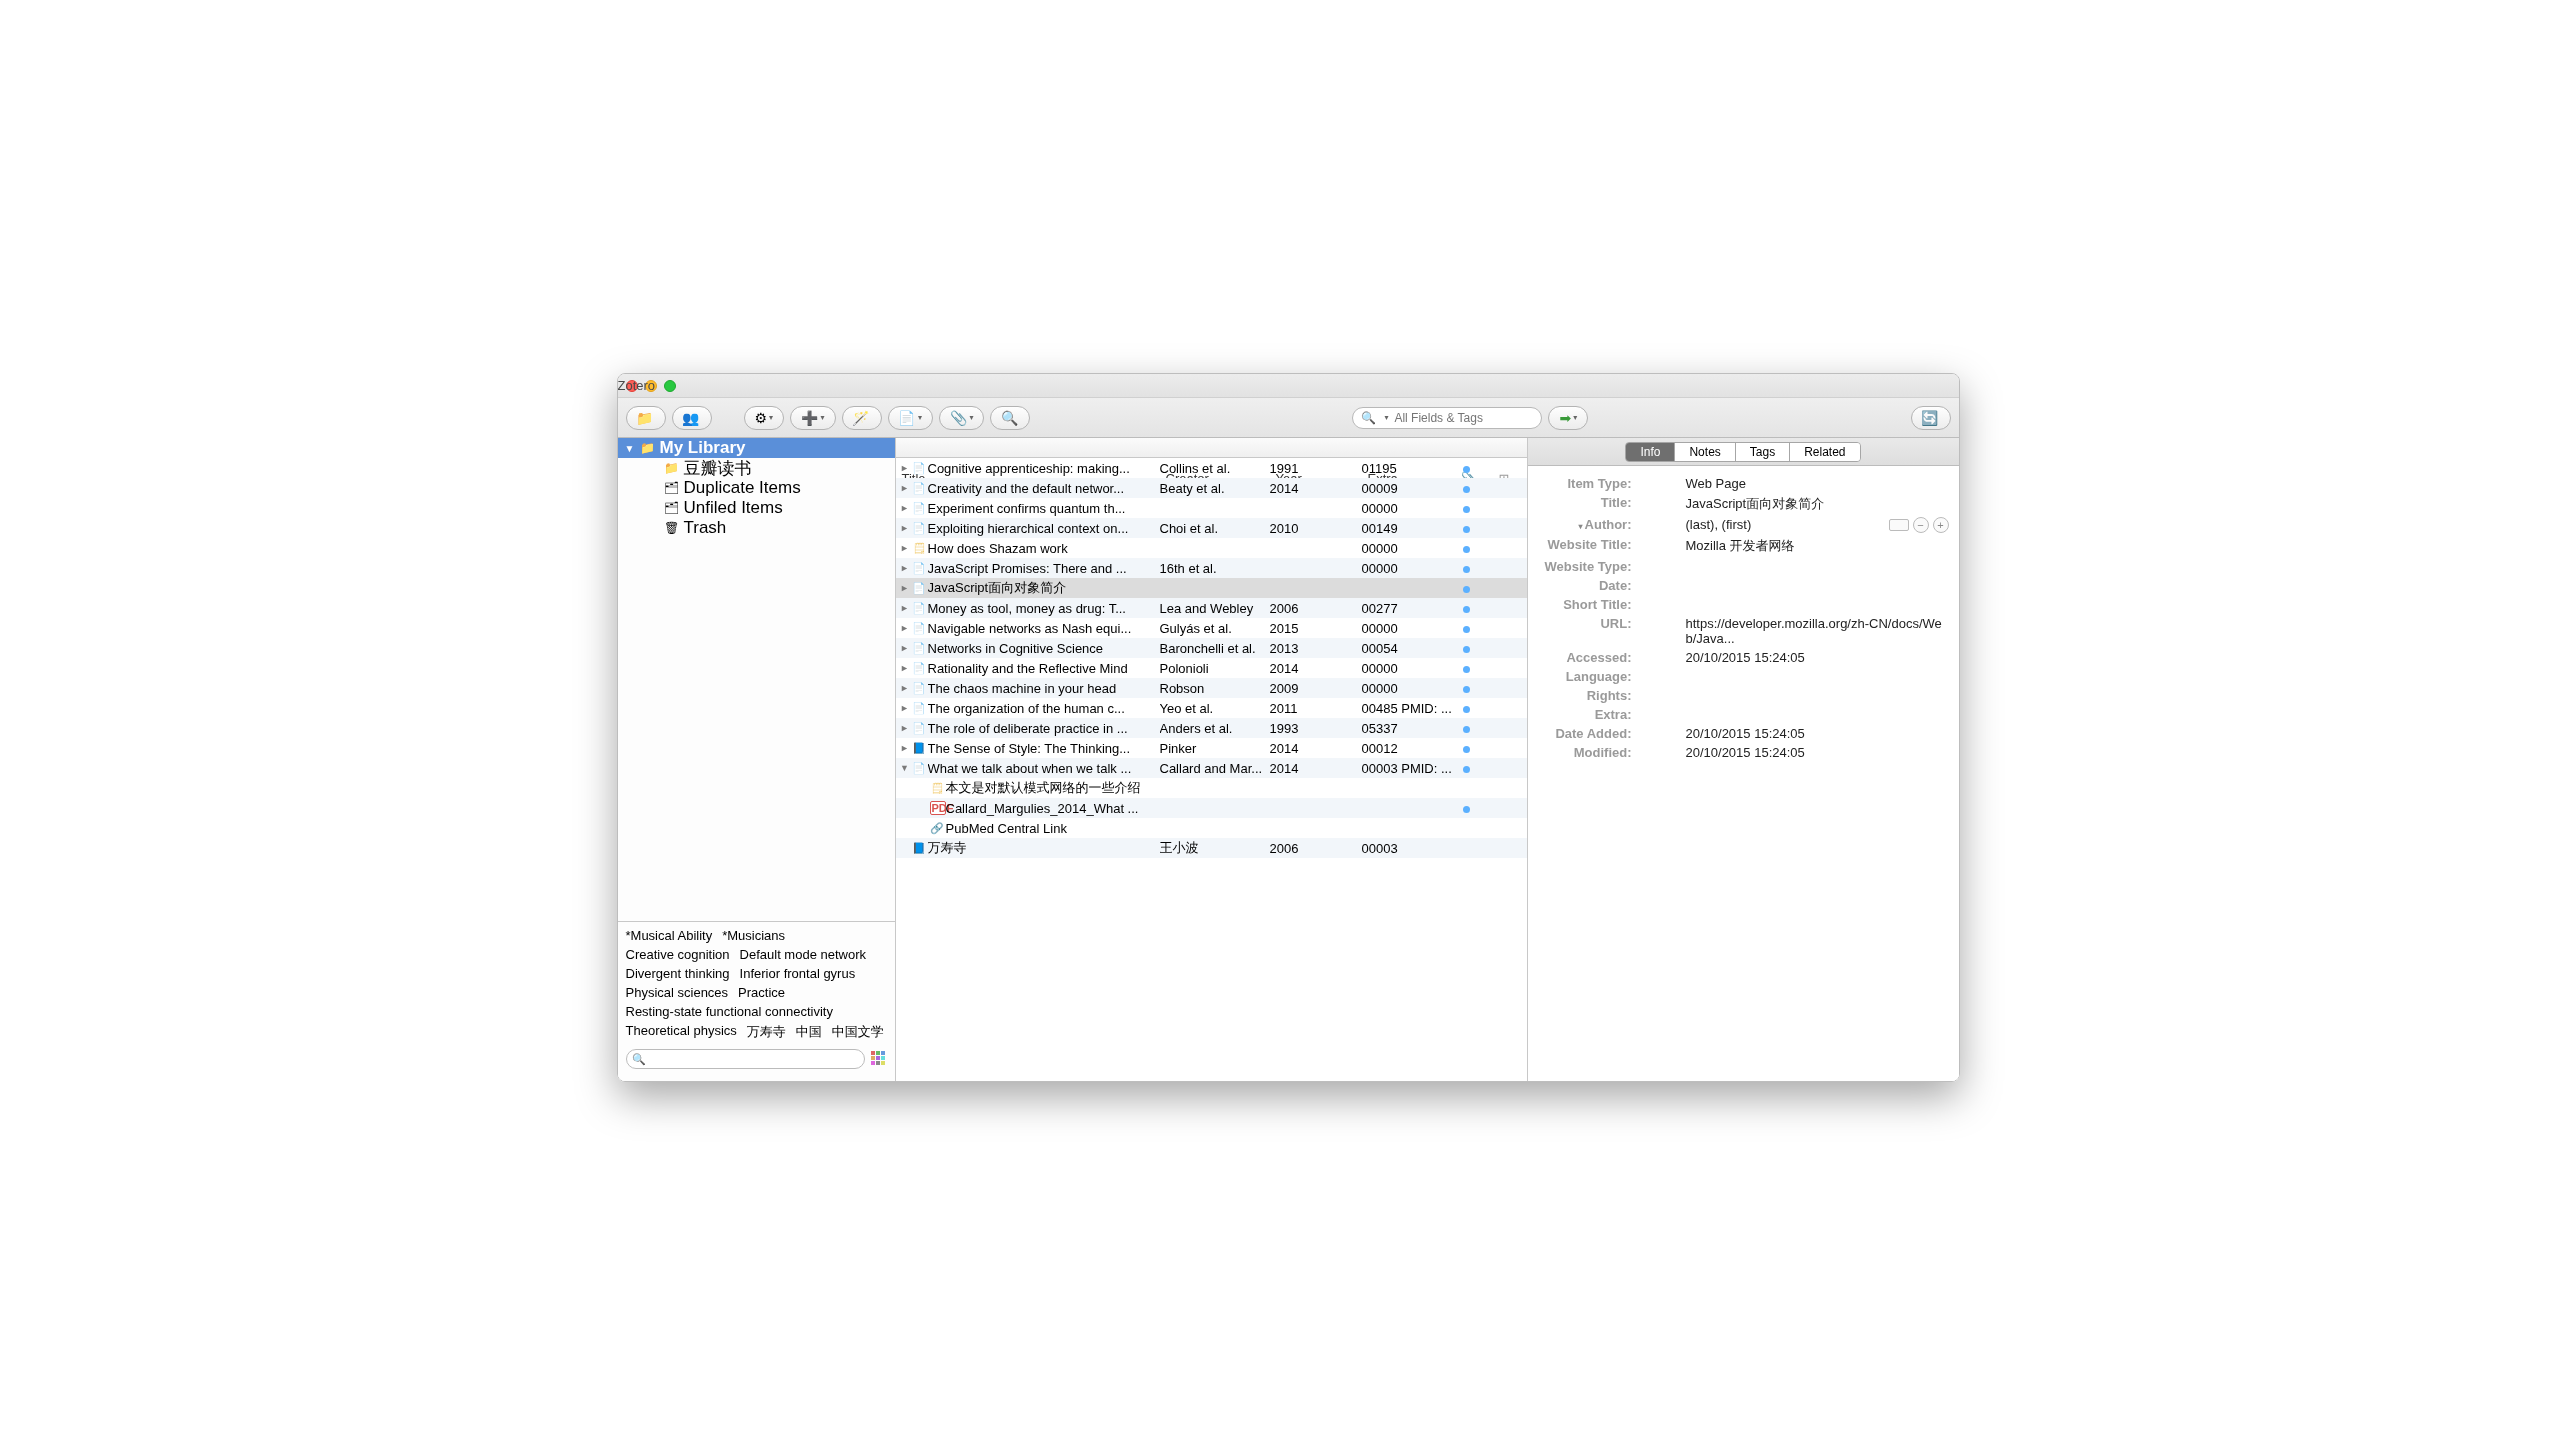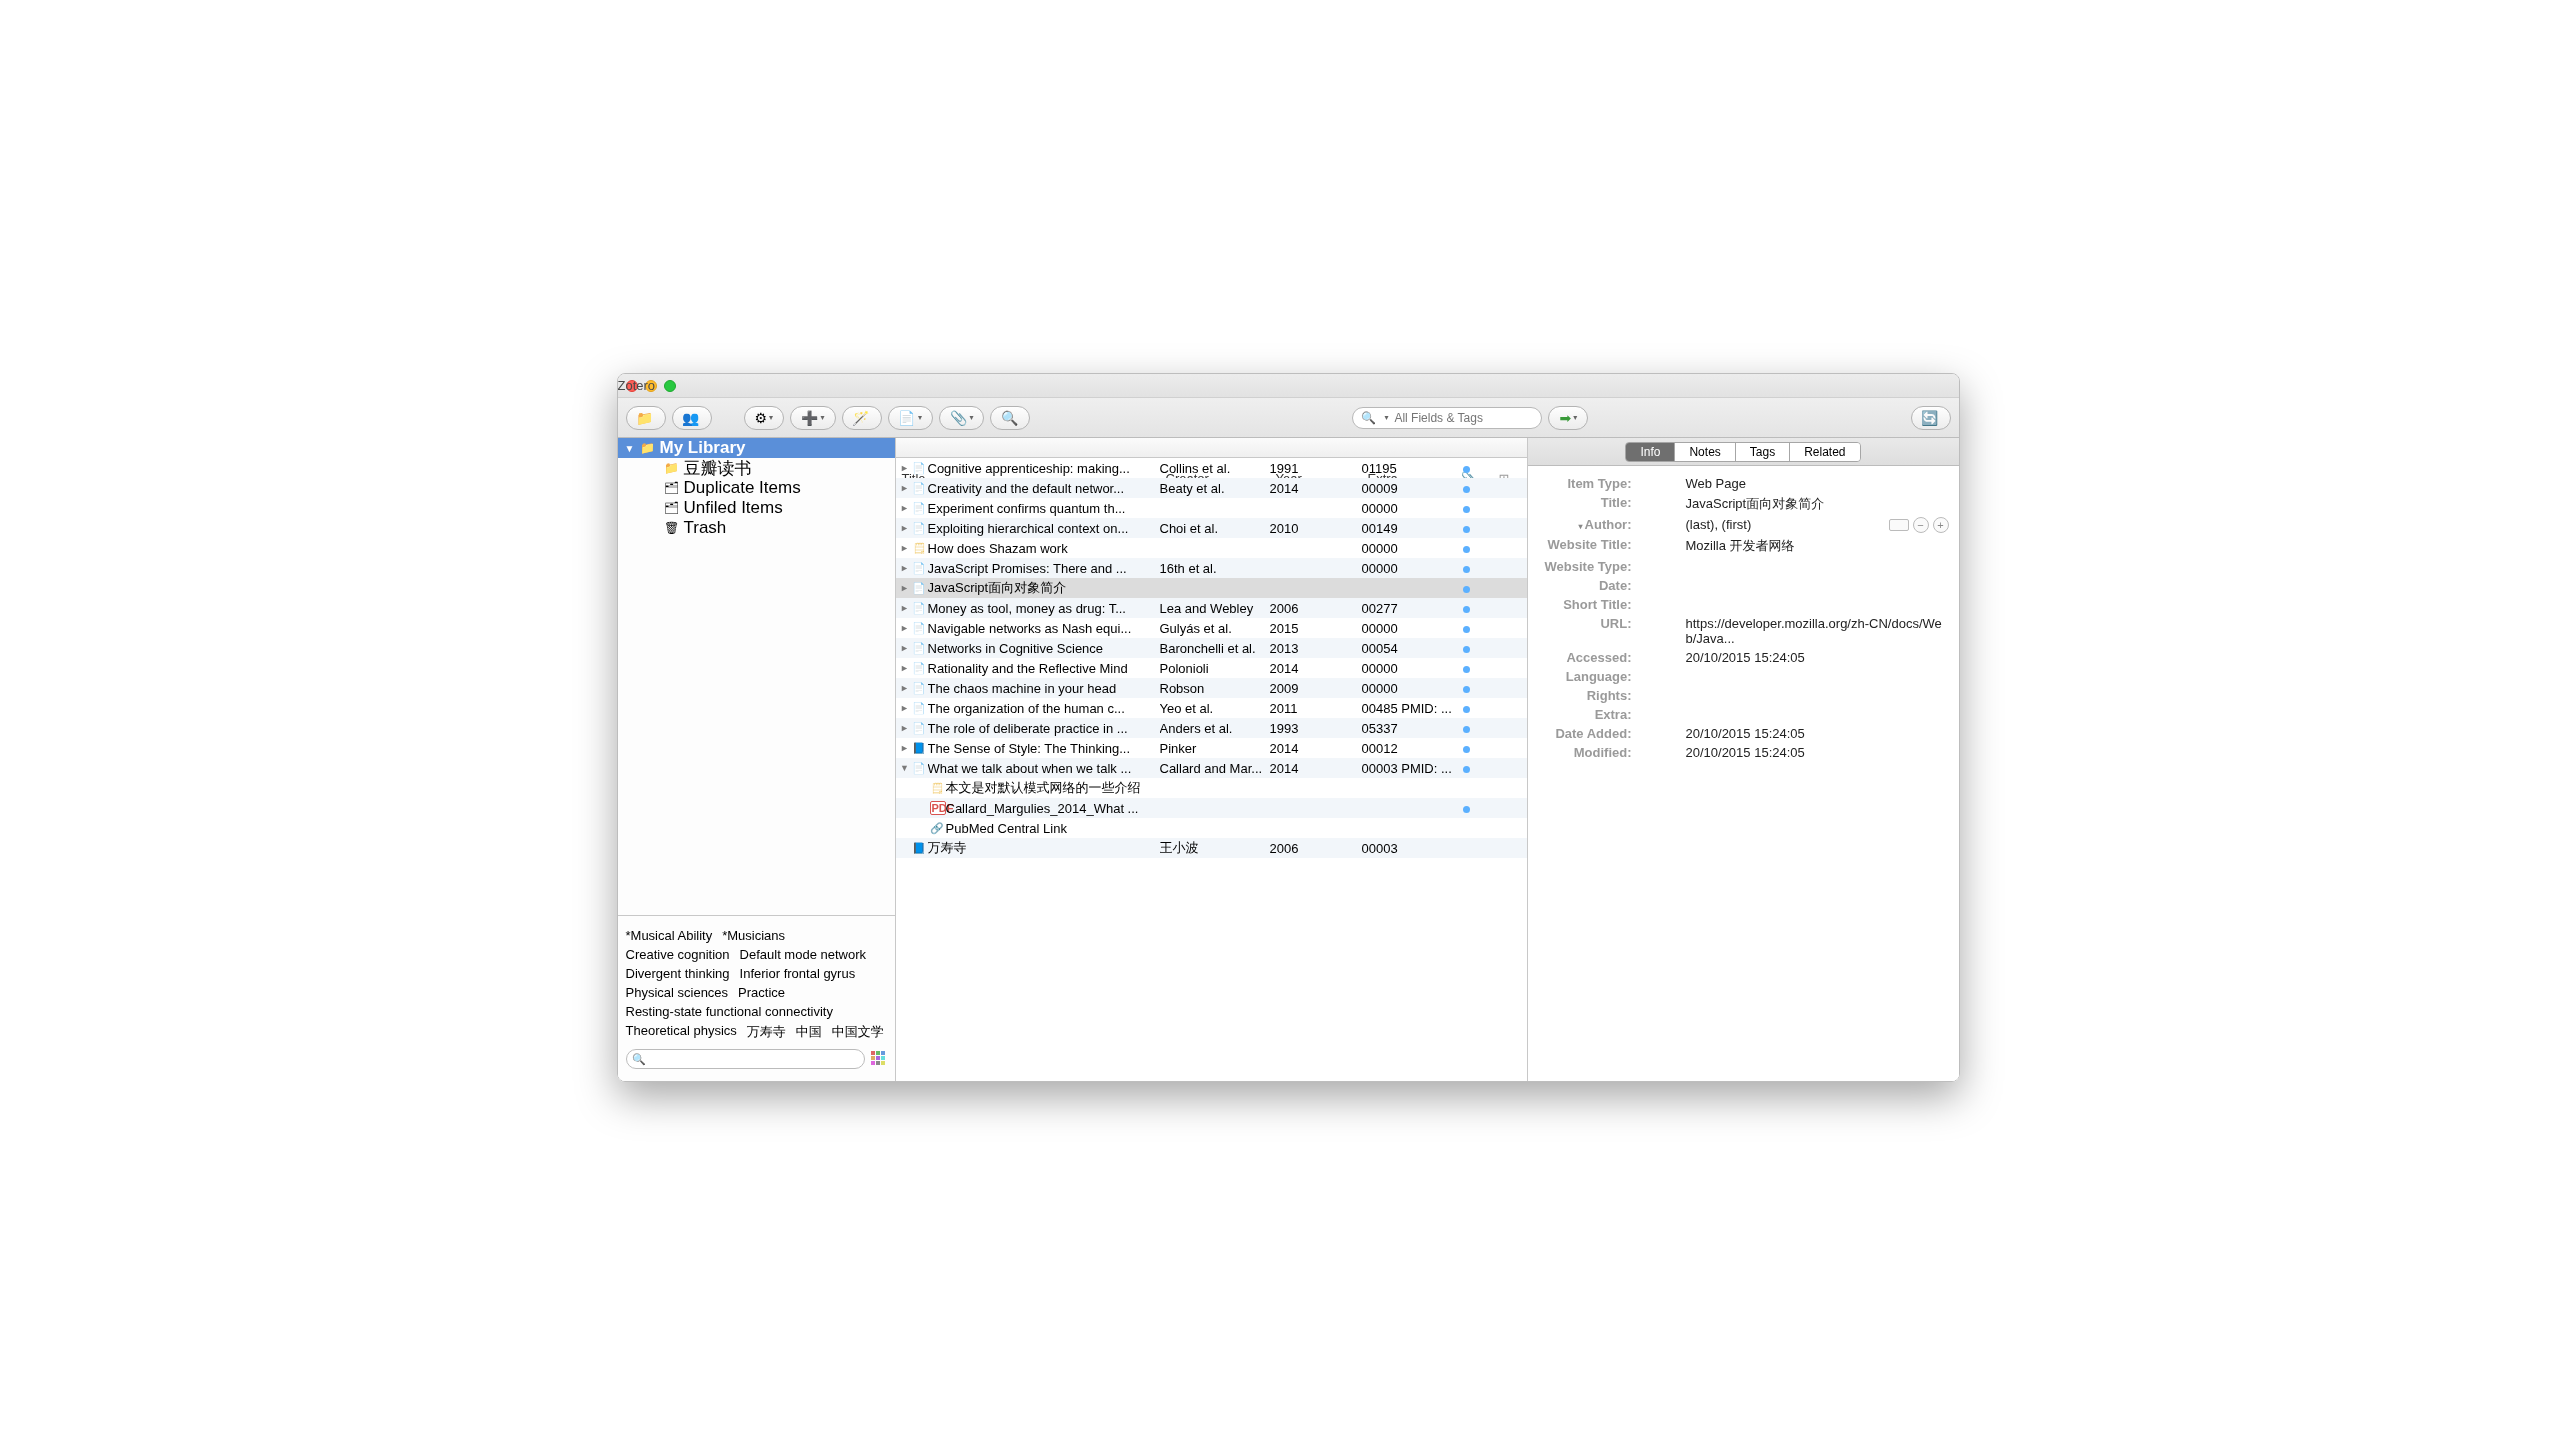--- a/index.html
+++ b/index.html
@@ -29,21 +29,21 @@
 .sidebar { width:278px; background:#fdfdfd; border-right:1px solid #c8c8c8; display:flex; flex-direction:column;}
 .tree { flex:1; overflow:auto; padding-top:0;}
 .tree-row { height:20px; display:flex; align-items:center; padding-left:6px; gap:4px; cursor:pointer;}
 .tree-row.sel { background:#5a8fd9; color:#fff; font-weight:600;}
 .tree-row .twist { width:12px; text-align:center; font-size:10px; color:#666;}
 .tree-row.sel .twist { color:#fff;}
 .tree-row .tico { width:16px; text-align:center; font-size:12px;}
 .tree-row.indent1{ padding-left:30px;}
 .tree-row .lbl { font-size:17px;}
 
-.tags-panel { border-top:1px solid #c8c8c8; padding:12px 8px; min-height:160px; }
+.tags-panel { border-top:1px solid #c8c8c8; padding:6px 8px; min-height:160px; }
 .tags-panel .tags-wrap { display:flex; flex-wrap:wrap; gap:4px 10px; font-size:13px;}
 .tags-panel .tag { cursor:pointer; white-space:nowrap;}
 .tag-search-row{ display:flex; align-items:center; margin-top:8px; gap:6px;}
 .tag-search { flex:1; height:20px; border:1px solid #bbb; border-radius:10px; display:flex; align-items:center; padding:0 6px; background:#fff;}
 .tag-search input{ border:none; outline:none; flex:1; font-size:11px; background:transparent;}
 .colorgrid{width:16px;height:16px;display:grid;grid-template-columns:4px 4px 4px;grid-template-rows:4px 4px 4px;gap:1px;cursor:pointer;}
 .colorgrid span{background:#d66;}
 .colorgrid span:nth-child(2){background:#6b6;}
 .colorgrid span:nth-child(3){background:#69d;}
 .colorgrid span:nth-child(4){background:#da6;}

